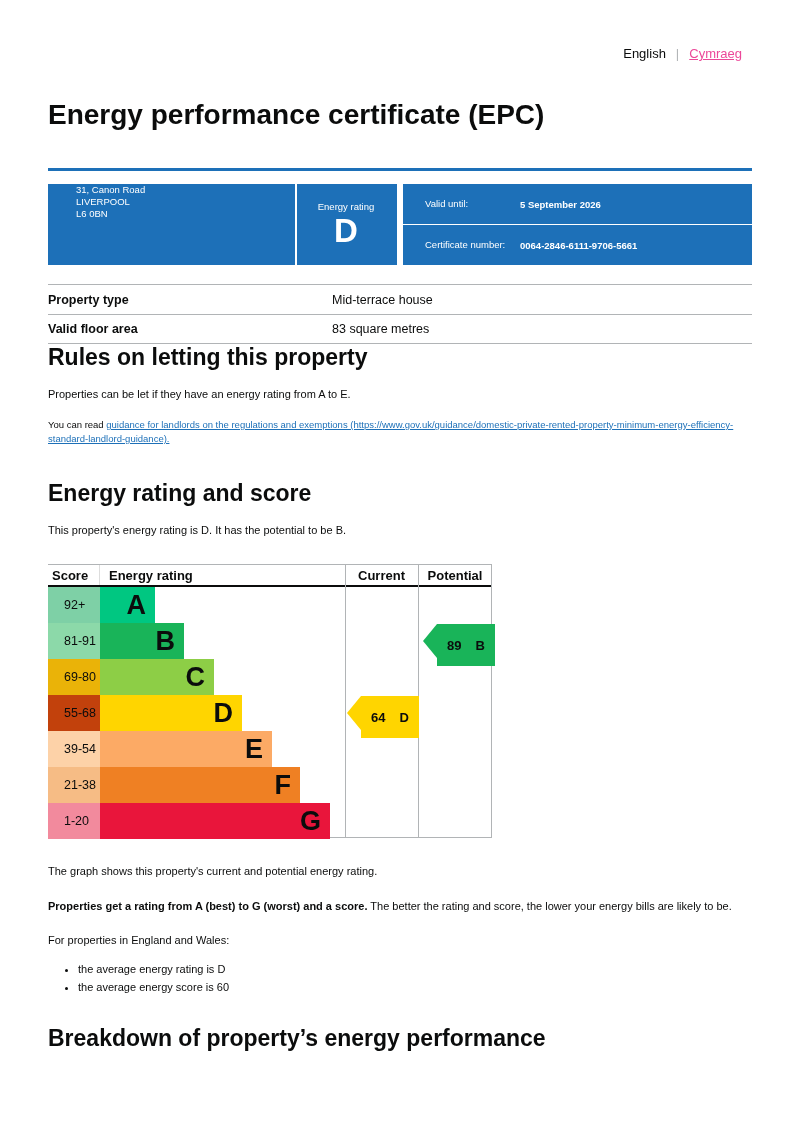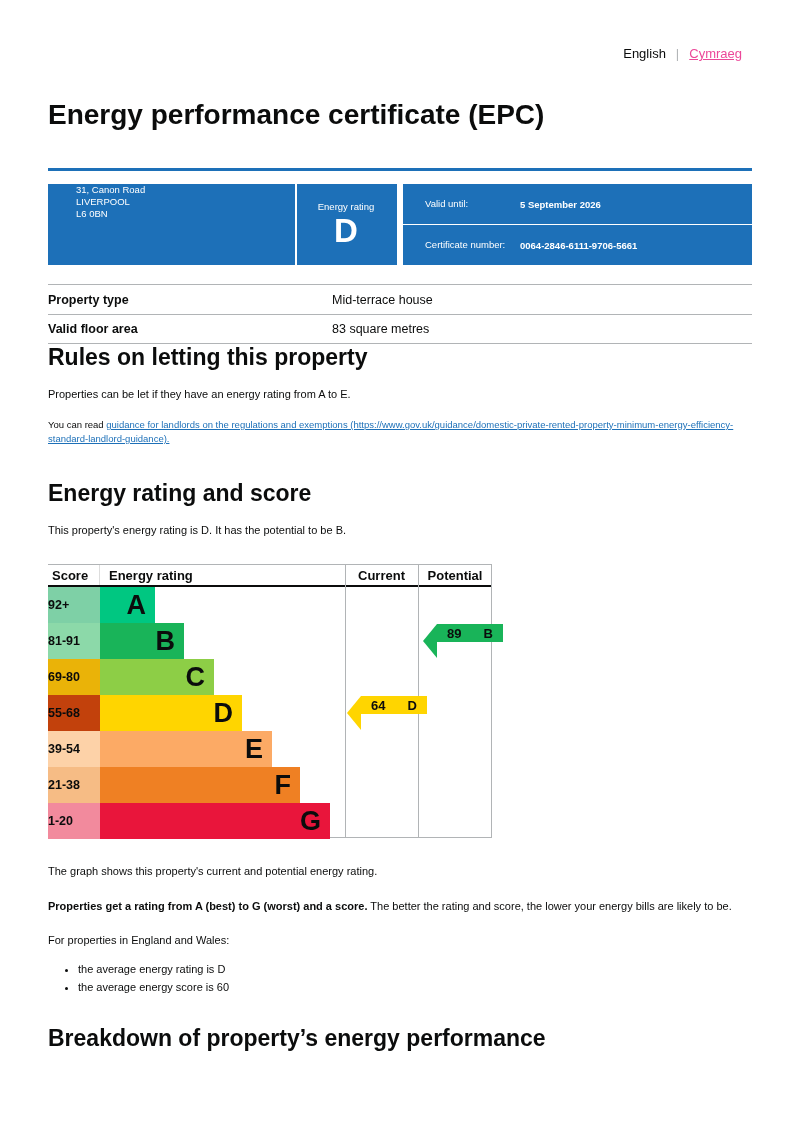--- a/index.html
+++ b/index.html
@@ -51,28 +51,28 @@
 
   
   .epc-chart { position:relative; width:444px; margin-top:27px; height:274px;
      border-top:1px solid #b1b4b6; border-bottom:1px solid #b1b4b6; }
   .epc-header { display:flex; height:22px; border-bottom:2px solid #0b0c0c; font-weight:bold; font-size:13px; }
   .epc-h-score { width:52px; padding-left:4px; display:flex; align-items:center; border-right:1px solid #dddddd; }
   .epc-h-rating { width:245px; padding-left:9px; display:flex; align-items:center; }
   .epc-h-current { width:73px; display:flex; align-items:center; justify-content:center; }
   .epc-h-potential { width:74px; display:flex; align-items:center; justify-content:center; }
   .epc-row { display:flex; height:36px; }
-  .epc-score { width:52px; padding-left:0; display:flex; align-items:center; font-weight:bold; font-size:12.5px; }
+  .epc-score { width:52px; padding-left:16px; display:flex; align-items:center; font-weight:normal; font-size:12.5px; }
   .epc-barcell { flex:1; position:relative; }
   .epc-bar { height:36px; display:flex; align-items:center; justify-content:flex-end; padding-right:9px; }
   .epc-letter { font-weight:bold; font-size:27px; line-height:27px; color:#0b0c0c; }
   .epc-vline { position:absolute; top:0; bottom:0; width:1px; background:#b1b4b6; }
   .epc-arrow { position:absolute; height:34px; display:flex; }
   .arrow-tip { width:0; height:0; border-top:17px solid transparent; border-bottom:17px solid transparent; border-right:14px solid #000; }
-  .arrow-body { height:18px; display:flex; align-items:center; justify-content:center; gap:22px;
+  .arrow-body { height:42px; display:flex; align-items:center; justify-content:center; gap:14px;
      font-weight:bold; font-size:13px; padding:0 10px; }
 
   ul.avg-list { margin:14px 0 0 30px; font-size:11px; line-height:16px; }
   ul.avg-list li { margin-top:2px; }
 </style>
 </head>
 <body>
 
 <div class="lang-row">
   <span class="lang-current">English</span><span class="lang-sep">|</span><a class="lang-link">Cymraeg</a>

